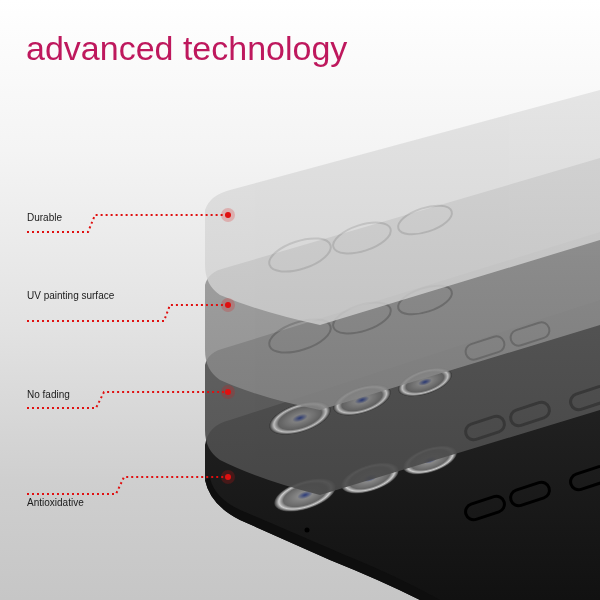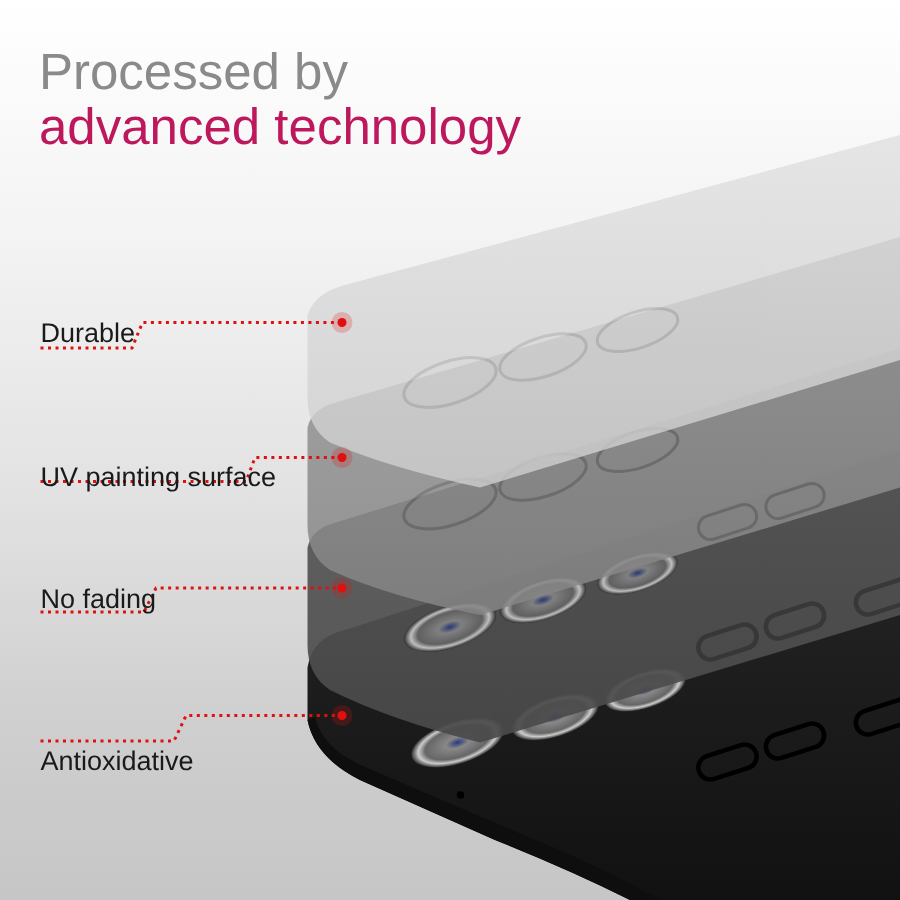--- a/index.html
+++ b/index.html
@@ -13,30 +13,29 @@
     position: absolute; left: 26px; top: 30px;
     line-height: 1.08;
   }
   .headline .l1 { font-size: 34px; color: #8a8a8a; display: block; }
   .headline .l2 { font-size: 34px; color: #be185d; display: block; }
 
   .stage { position: absolute; left: 0; top: 0; width: 600px; height: 600px; }
 
   .callout-label {
     position: absolute; left: 27px;
-    font-size: 18px; color: #1a1a1a;
+    font-size: 10px; color: #1a1a1a;
     white-space: nowrap;
   }
   svg.overlay { position: absolute; left: 0; top: 0; }
 </style>
 </head>
 <body>
 
 <div class="headline">
-  <span class="l1">Processed by</span>
   <span class="l2">advanced technology</span>
 </div>
 
 <svg class="stage overlay" width="600" height="600" viewBox="0 0 600 600">
   <defs>
     <linearGradient id="g4" x1="0" y1="0" x2="0" y2="1">
       <stop offset="0" stop-color="#2a2a2a"></stop>
       <stop offset="1" stop-color="#111"></stop>
     </linearGradient>
     <linearGradient id="g3" x1="0" y1="0" x2="0" y2="1">
@@ -110,15 +109,15 @@
     <circle cx="228" cy="305" r="7" fill="#e01010" opacity="0.22"></circle>
       <circle cx="228" cy="305" r="3" fill="#e01010"></circle>
     <circle cx="228" cy="392" r="7" fill="#e01010" opacity="0.22"></circle>
       <circle cx="228" cy="392" r="3" fill="#e01010"></circle>
     <circle cx="228" cy="477" r="7" fill="#e01010" opacity="0.22"></circle>
       <circle cx="228" cy="477" r="3" fill="#e01010"></circle>
   </g>
 </svg>
 
 <div class="callout-label" style="top:212px">Durable</div>
-<div class="callout-label" style="top:308px">UV painting surface</div>
+<div class="callout-label" style="top:290px">UV painting surface</div>
 <div class="callout-label" style="top:389px">No fading</div>
 <div class="callout-label" style="top:497px">Antioxidative</div>
 
 </body></html>

